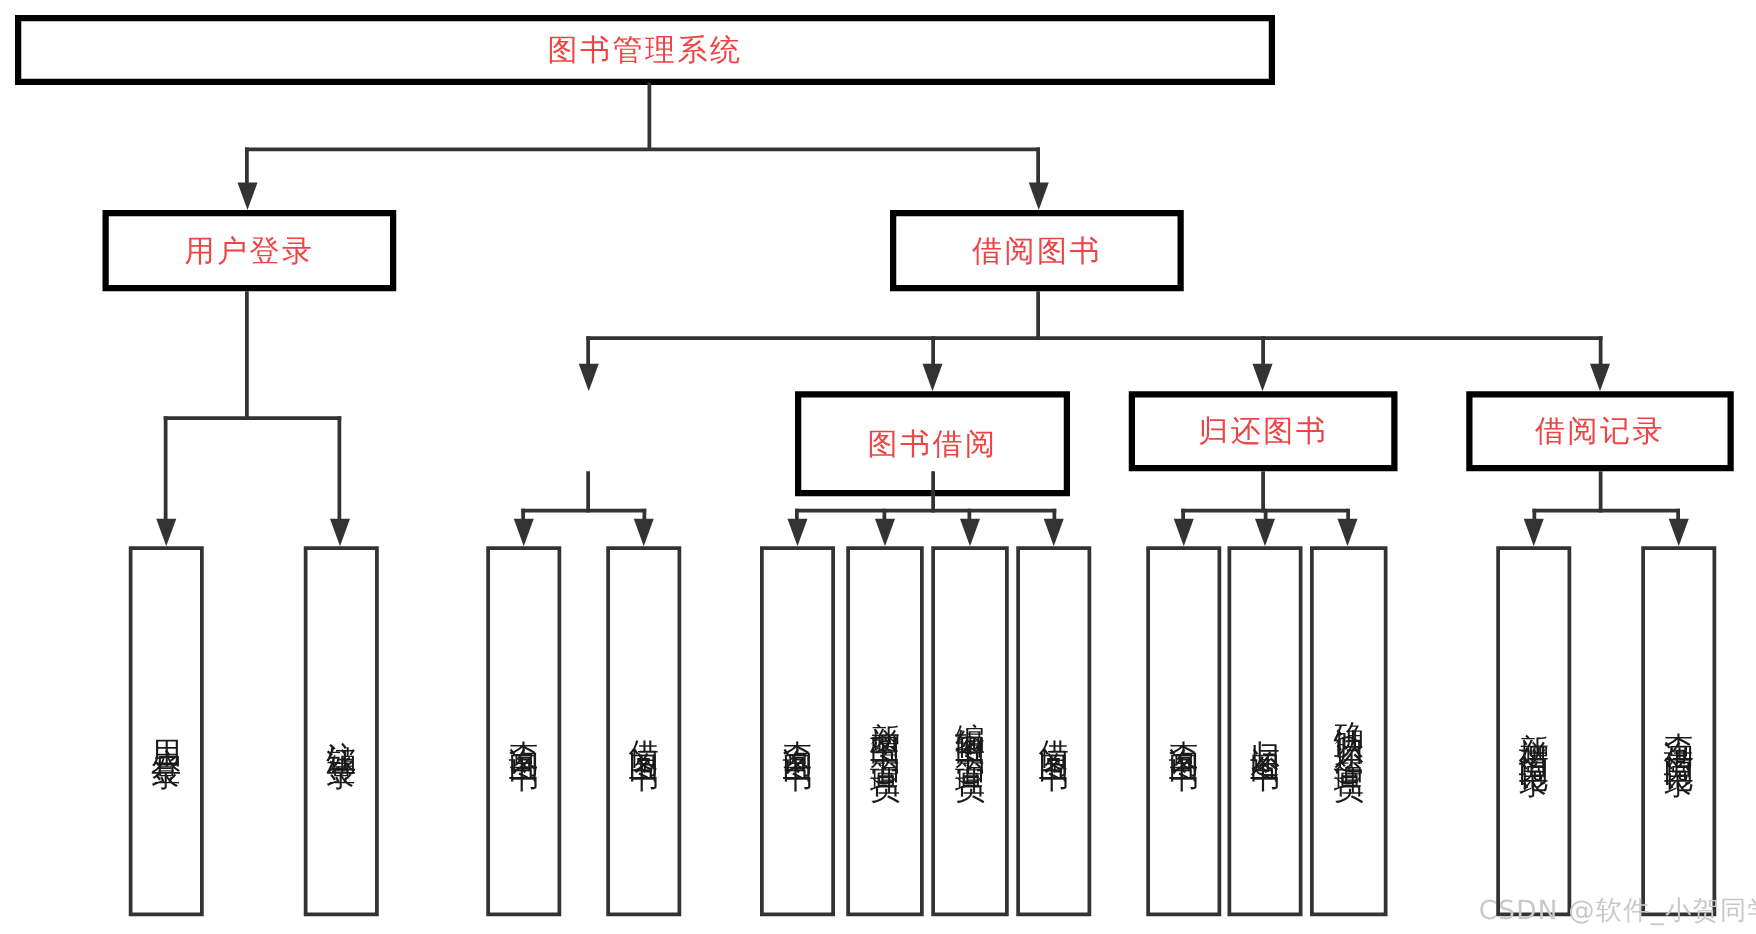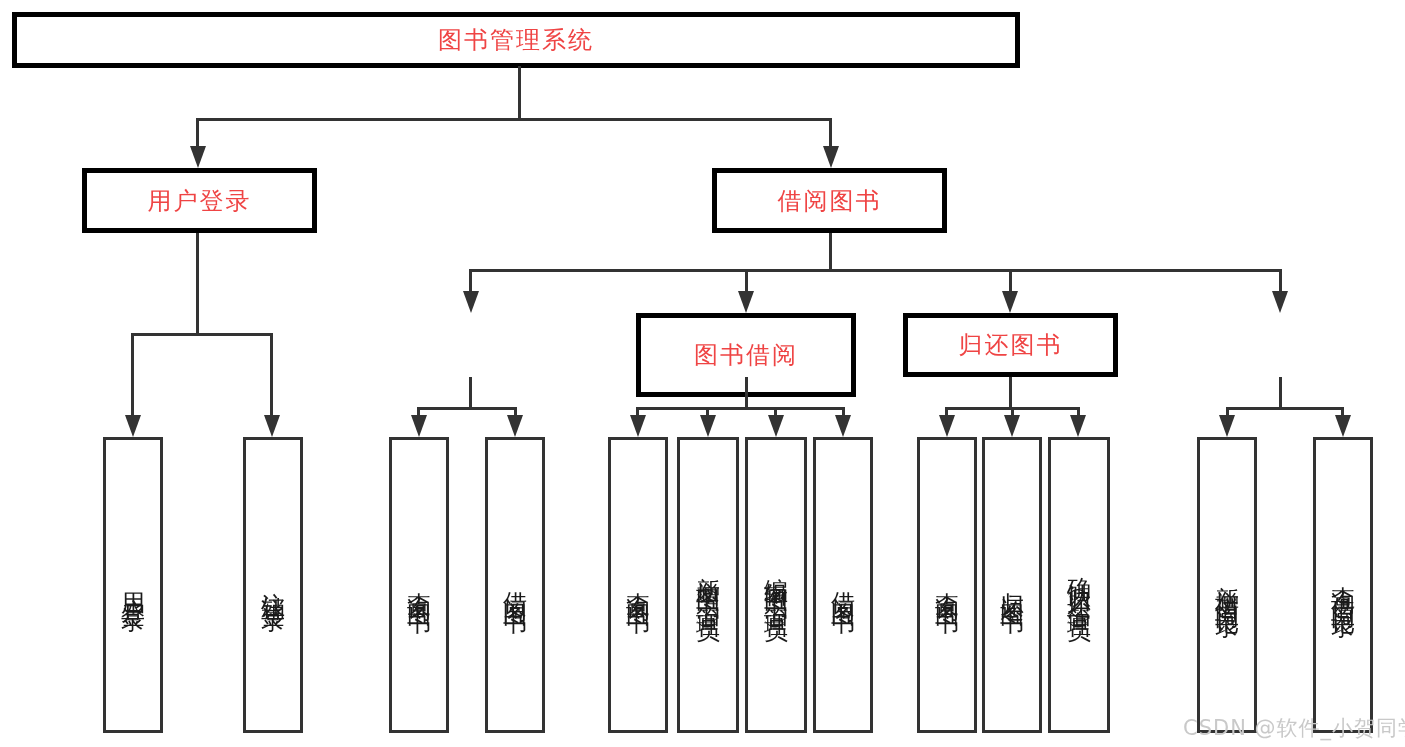--- a/index.html
+++ b/index.html
@@ -119,20 +119,23 @@
   <div class="arrow" style="left:1002px; top:291px;"></div>
   <div class="vline" style="left:1279px; top:269px; height:26px;"></div>
   <div class="arrow" style="left:1272px; top:291px;"></div>
 
   <div class="hbox" style="left:636px; top:313px; width:220px; height:84px;">
     <span>图书借阅</span>
   </div>
   <div class="hbox" style="left:903px; top:313px; width:215px; height:64px;">
     <span>归还图书</span>
   </div>
+  <div class="hbox" style="left:1173px; top:313px; width:214px; height:64px;">
+    <span>借阅记录</span>
+  </div>
 
   <div class="vline" style="left:469px; top:377px; height:33px;"></div>
   <div class="hline" style="left:417px; top:407px; width:100px;"></div>
   <div class="vline" style="left:417px; top:407px; height:12px;"></div>
   <div class="arrow" style="left:411px; top:415px;"></div>
   <div class="vline" style="left:514px; top:407px; height:12px;"></div>
   <div class="arrow" style="left:507px; top:415px;"></div>
 
   <div class="vline" style="left:745px; top:377px; height:33px;"></div>
   <div class="hline" style="left:636px; top:407px; width:209px;"></div>

